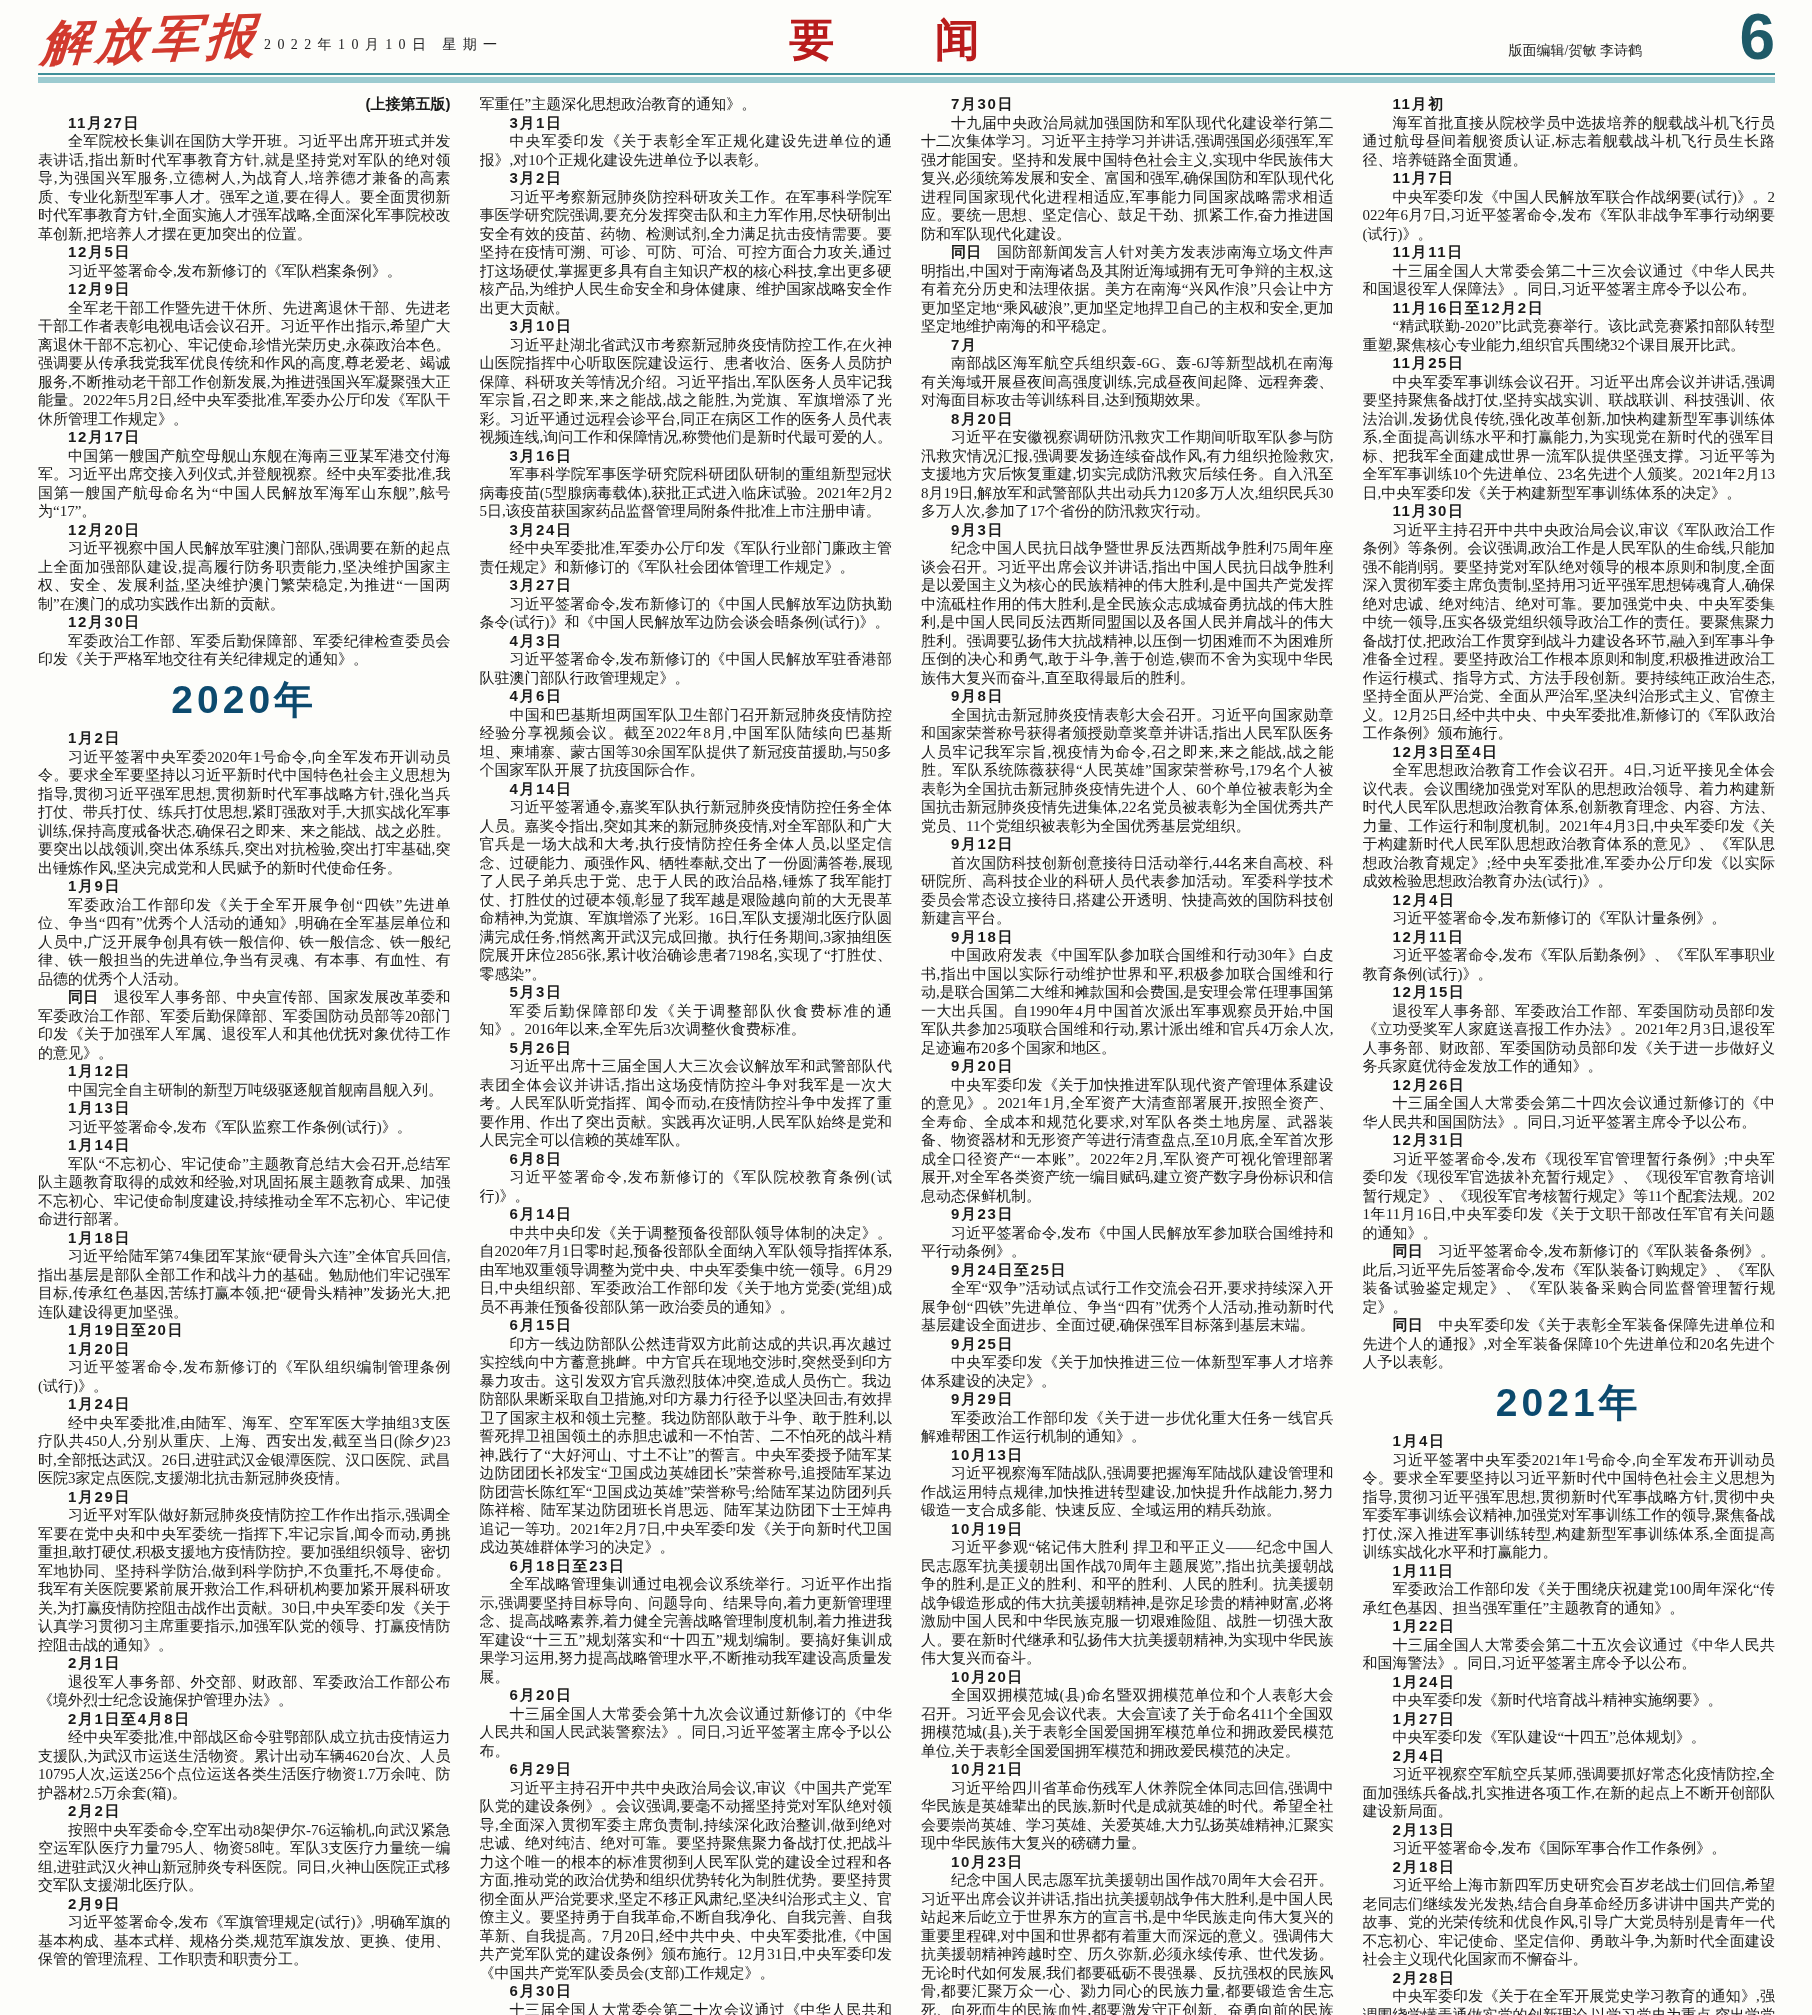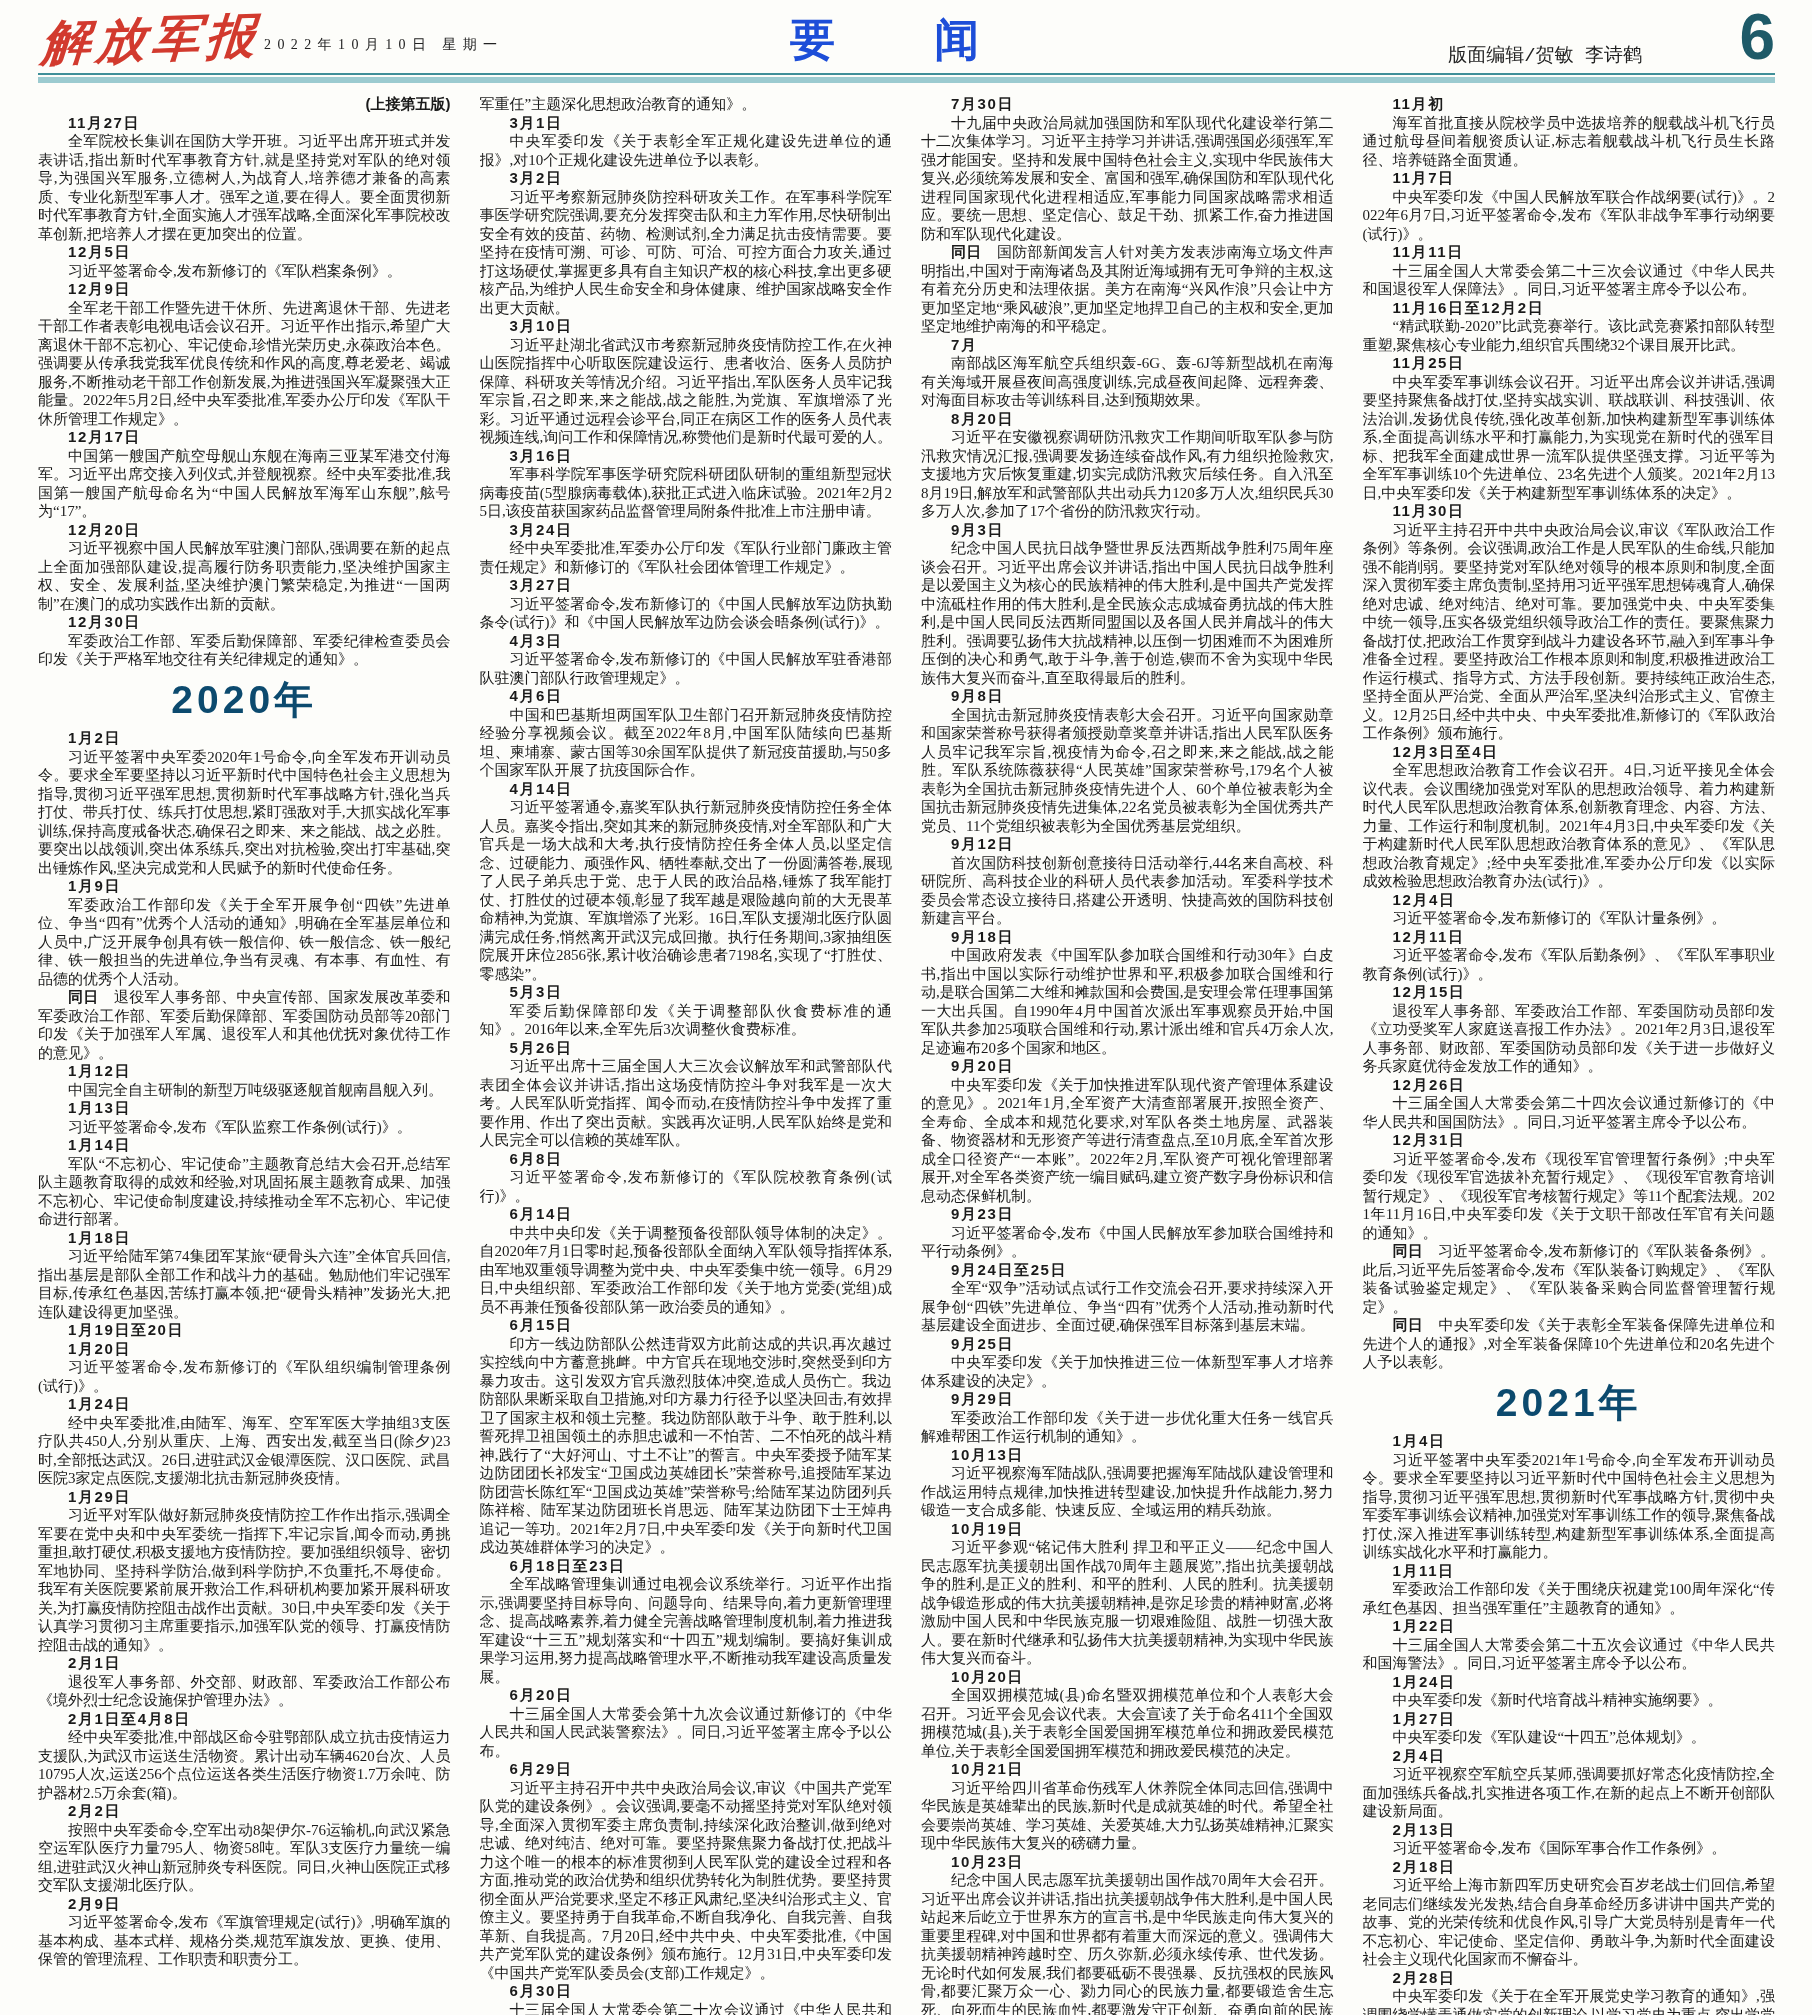--- a/index.html
+++ b/index.html
@@ -16,28 +16,28 @@
     font-size:49px;font-weight:700;font-style:italic;
     color:#d23a2e;transform:skew(-6deg) rotate(-2deg);
     letter-spacing:5.6px;white-space:nowrap;
   }
   .pubdate{
     position:absolute;left:226px;top:29px;
     font-size:14px;letter-spacing:6.4px;color:#222;white-space:nowrap;
   }
   .section-title{
     position:absolute;left:50%;transform:translateX(-50%);top:3.2px;
-    font-family:Liberation Serif, serif;
-    font-size:45px;font-weight:800;color:#1d4ed8;
+    font-family:Liberation Sans, sans-serif;
+    font-size:45px;font-weight:800;color:#b91c1c;
     letter-spacing:44px;white-space:nowrap;text-align:right;
   }
   .editors{
     position:absolute;right:133px;top:35px;
-    font-family:Liberation Mono, monospace;
-    font-size:19px;color:#222;white-space:nowrap;
+    font-family:Liberation Serif, serif;
+    font-size:14px;color:#222;white-space:nowrap;
   }
   .page-number{
     position:absolute;right:0;top:-7.3px;
     font-family:"Liberation Sans","DejaVu Sans",sans-serif;
     font-size:64px;font-weight:800;color:#1e5a68;
   }
   .rule{position:absolute;left:38px;right:38px;top:73px;}
   .rule .dark{height:2.4px;background:#3f8f98;}
   .rule .light{height:6.4px;background:#9ccbd0;margin-top:1.2px;}
   

